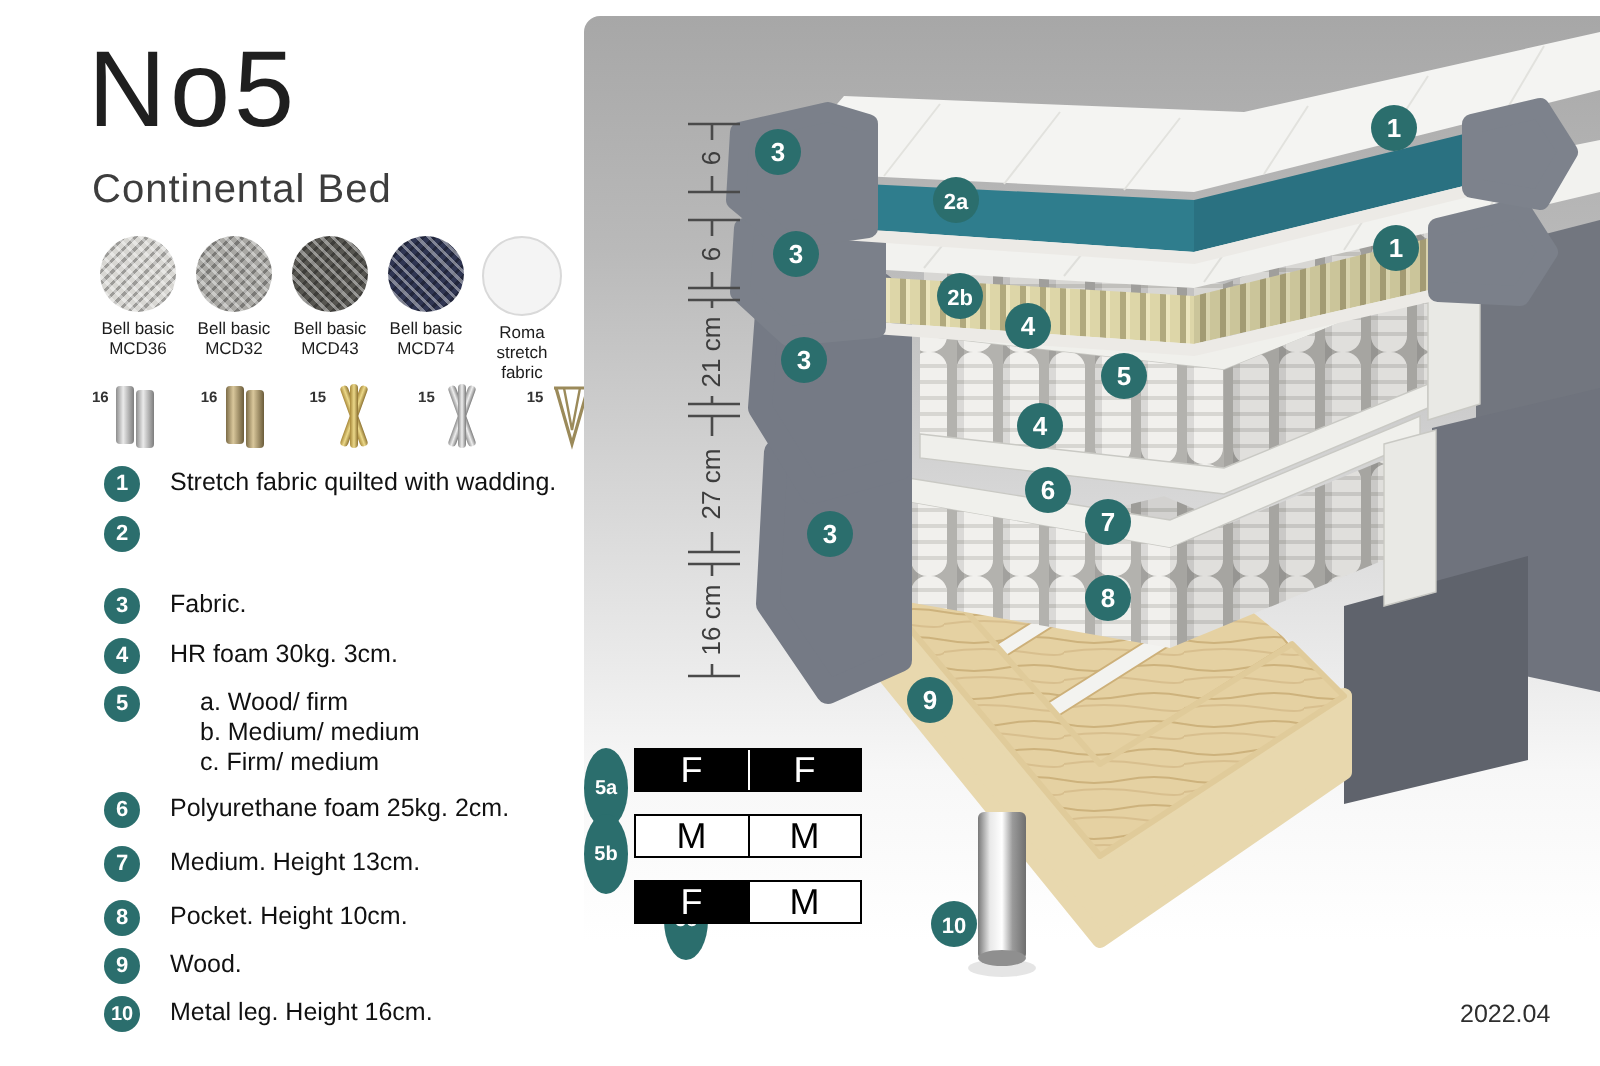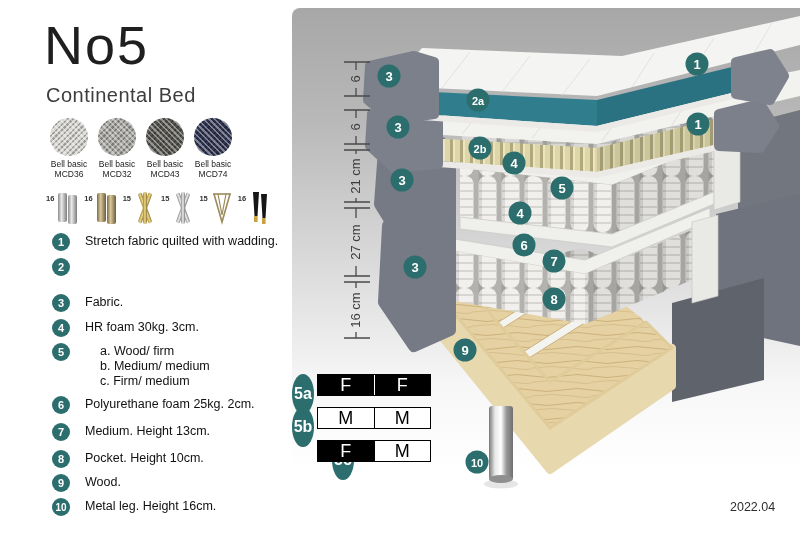--- a/index.html
+++ b/index.html
@@ -13,40 +13,40 @@
   .subtitle{position:absolute;left:46px;top:84px;font-size:20px;font-weight:300;
             color:#3d3d3d;letter-spacing:.5px;}
   .swatches{position:absolute;left:48px;top:118px;display:flex;gap:6px;width:236px;}
   .swatch{width:42px;display:flex;flex-direction:column;align-items:center;}
   .swatch .circle{width:38px;height:38px;border-radius:50%;
      background-image:
        repeating-linear-gradient(45deg, rgba(255,255,255,.40) 0 1.5px, transparent 1.5px 4px),
        repeating-linear-gradient(-45deg, rgba(0,0,0,.28) 0 1.5px, transparent 1.5px 4px);}
   .swatch .circle.plain{background-image:none;border:1px solid #d9d9d9;}
   .swatch .swlabel{margin-top:3px;font-size:8.5px;line-height:1.2;color:#1c1c1c;text-align:center;}
-  .legsrow{position:absolute;left:46px;top:188px;display:flex;gap:3px;align-items:flex-start;}
+  .legsrow{position:absolute;left:46px;top:188px;display:flex;gap:19px;align-items:flex-start;}
   .leg{display:flex;align-items:flex-start;}
   .leg .size{font-size:7.5px;font-weight:bold;color:#333;margin:6px 1px 0 0;}
   .leg .legicon svg{width:26px;height:40px;display:block;}
   .speclist{position:absolute;left:0;top:0;width:295px;height:533px;}
   .specitem{position:absolute;left:52px;display:flex;align-items:flex-start;width:240px;}
   .nbadge{flex:0 0 18px;width:18px;height:18px;border-radius:50%;color:#fff;
           font-size:11px;font-weight:bold;display:flex;align-items:center;justify-content:center;
           margin-right:15px;margin-top:-1px;}
   .speclines{font-size:12.5px;color:#111;line-height:15px;}
   .speclines .sub{padding-left:15px;}
   
   .panel{position:absolute;left:292px;top:8px;width:508px;height:525px;
      border-radius:8px 0 0 0;
      background:linear-gradient(180deg,#a7a7a7 0%,#b9b9b9 22%,#dcdcdc 50%,#f7f7f7 72%,#ffffff 88%);}
   .diagram-svg{position:absolute;left:0;top:0;}
   .firmtable{position:absolute;left:0;top:0;width:160px;}
   .firmrow{position:absolute;left:0;height:23px;}
   .fbadge{position:absolute;left:0;top:0;width:22px;height:40px;border-radius:50%;color:#fff;
-          font-size:16px;font-weight:bold;display:flex;align-items:center;justify-content:center;}
+          font-size:10px;font-weight:bold;display:flex;align-items:center;justify-content:center;}
   .fbar{position:absolute;left:25px;top:0;width:114px;height:22px;display:flex;border:1px solid #000;box-sizing:border-box;}
   .fcell{flex:1;display:flex;align-items:center;justify-content:center;
          font-size:18px;color:#000;background:#fff;}
   .fcell.dark{background:#000;color:#fff;}
   .fcell + .fcell{border-left:1px solid #000;}
   .firmrow.r-dark .fcell + .fcell{border-left:1px solid #fff;}
   .version{position:absolute;left:438px;top:492px;font-size:12.5px;color:#2e2e2e;}
 </style>
 </head>
 <body>
@@ -74,20 +74,27 @@
       <div class="swlabel">
         <div>Bell basic</div>
         <div>MCD43</div>
       </div>
     </div>
     <div class="swatch">
       <div class="circle" style="background-color: rgb(47, 53, 82);"></div>
       <div class="swlabel">
         <div>Bell basic</div>
         <div>MCD74</div>
+      </div>
+    </div>
+    <div class="swatch">
+      <div class="circle plain" style="background-color: rgb(244, 244, 244);"></div>
+      <div class="swlabel">
+        <div>Roma</div>
+        <div>stretch fabric</div>
       </div>
     </div>
   </div>
 <div class="legsrow" id="legsrow">
     <div class="leg">
       <span class="size">16</span>
       <span class="legicon">
         <svg viewBox="0 0 26 38">
           <defs>
             <linearGradient id="g1" x1="0" x2="1">

